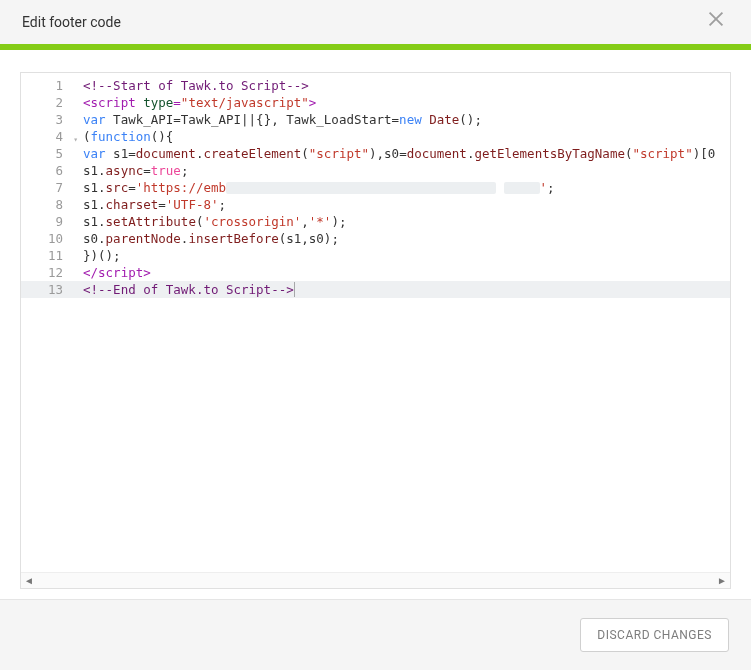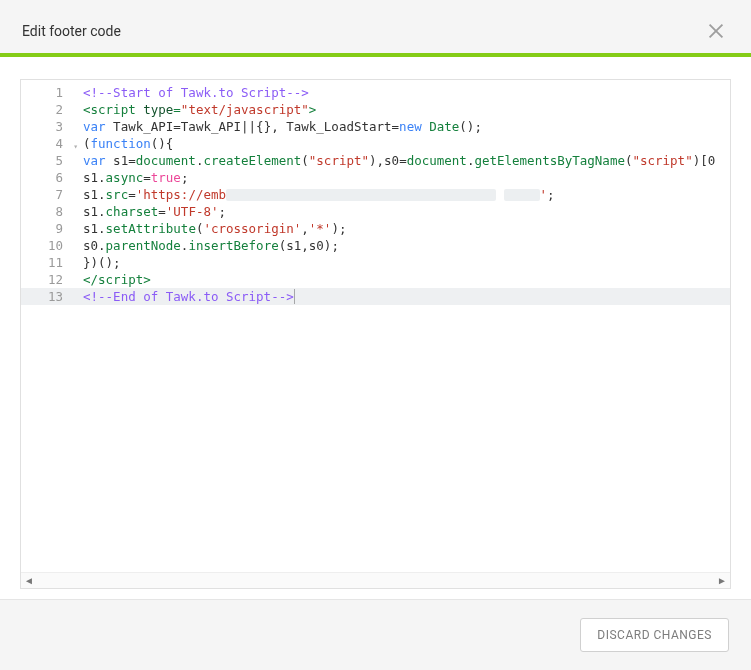--- a/index.html
+++ b/index.html
@@ -1,34 +1,34 @@
 <!DOCTYPE html>
 <html><head>
 <meta charset="utf-8">
 <style>
   html,body{margin:0;padding:0;font-family:-apple-system,BlinkMacSystemFont,"Segoe UI",Roboto,Arial,sans-serif;font-size:13px;color:#333;background:#fff}
   .modal{width:751px;height:670px;display:flex;flex-direction:column;box-sizing:border-box}
-  .header{background:#f5f5f5;padding:23px 22px 14px 22px;border-bottom:4px solid #84cc16;display:flex;align-items:center;justify-content:space-between}
+  .header{background:#f5f5f5;padding:14px 22px 14px 22px;border-bottom:6px solid #84cc16;display:flex;align-items:flex-start;justify-content:space-between}
   .header h1{font-size:14px;font-weight:400;margin:0;color:#333}
   .close-btn{background:none;border:none;cursor:pointer;padding:4px;line-height:0;margin:-10px -2px -10px 0}
   .close-btn svg{width:22px;height:22px;stroke:#9e9e9e;stroke-width:2;fill:none}
   .body{flex:1;padding:22px 20px 10px 20px;display:flex;flex-direction:column;min-height:0}
   .editor-wrap{border:1px solid #e0e0e0;flex:1;display:flex;flex-direction:column;min-height:0}
   .editor{flex:1;overflow:auto;font-family:Consolas,Menlo,Monaco,monospace;font-size:12.5px;line-height:17px;white-space:pre;padding:4px 0 0 0}
   .row{display:flex;align-items:flex-start}
   .row.active{background:#eef0f2}
   .ln{color:#9a9a9a;text-align:right;width:42px;padding-right:18px;user-select:none;flex-shrink:0;position:relative}
   .fold{position:absolute;right:3px;top:3px;color:#b0b0b0;font-size:8px}
   .code{padding-left:2px}
-  .c-comment{color:#8b5cf6}
-  .c-tag{color:#15803d}
+  .c-comment{color:#701a75}
+  .c-tag{color:#a21caf}
   .c-attr{color:#14532d}
   .c-str{color:#c0392b}
   .c-kw{color:#3b82f6}
-  .c-fn{color:#15803d}
+  .c-fn{color:#7f1d1d}
   .c-bool{color:#ec4899}
   .code-span{}
   .redact{display:inline-block;height:12px;background:#eceff1;border-radius:2px;vertical-align:middle;position:relative;top:-1px}
   .cursor-bar{border-right:1px solid rgba(0,0,0,0.3)}
   .hscroll{height:15px;border-top:1px solid #eee;background:#fafafa;display:flex;align-items:center}
   .hscroll .arrow{width:16px;color:#777;font-size:10px;text-align:center;user-select:none}
   .hscroll .track{flex:1}
   .footer{background:#f5f5f5;border-top:1px solid #e5e5e5;padding:18px 22px;display:flex;justify-content:flex-end;gap:10px}
   .btn{font-size:12px;letter-spacing:.5px;border-radius:3px;padding:9px 16px;border:1px solid transparent;cursor:pointer;font-family:inherit}
   .btn-secondary{background:#fff;border:1px solid #d0d0d0;color:#7d7d7d}

